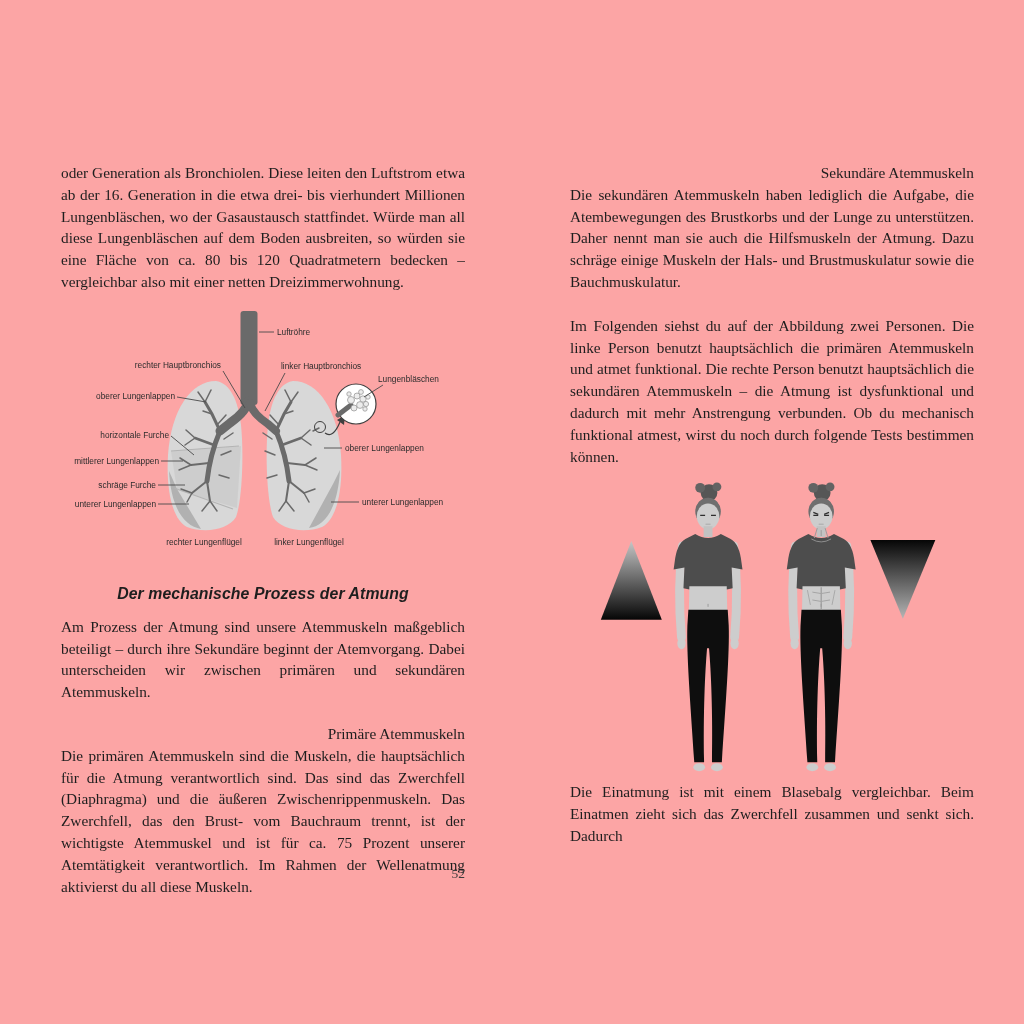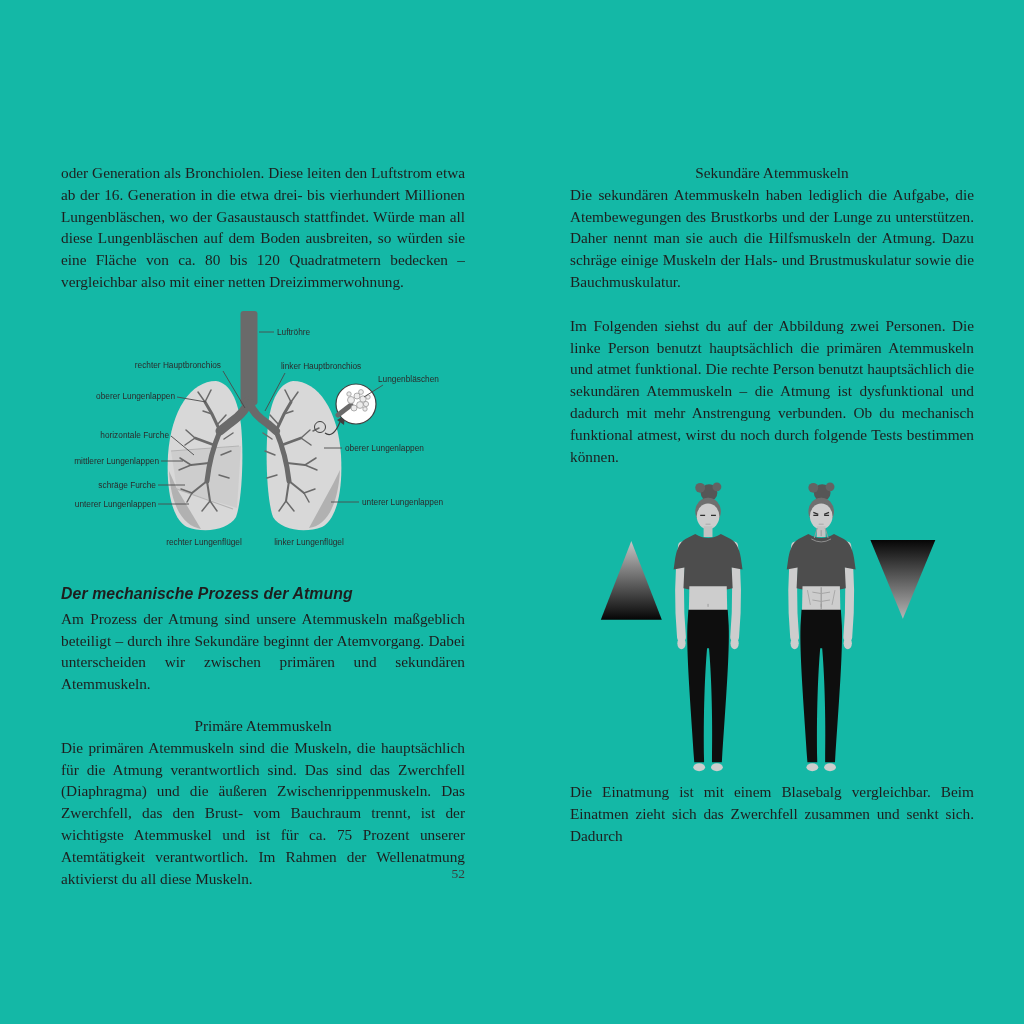--- a/index.html
+++ b/index.html
@@ -1,28 +1,28 @@
 <!DOCTYPE html>
 <html lang="de"><head>
 <meta charset="utf-8">
 <style>
   html,body{margin:0;padding:0;background:#ffffff;}
-  .sheet{position:relative;width:1024px;height:1024px;background:#14b8a6;overflow:hidden;
+  .sheet{position:relative;width:1024px;height:1024px;background:#fca5a5;overflow:hidden;
          font-family:"Liberation Serif", serif;color:#1e1e1e;}
   .page{position:absolute;top:162px;width:404px;}
   .page.left-col{left:61px;}
   .page.right-col{left:570px;}
   p.body{margin:0;font-size:15.3px;line-height:21.8px;text-align:justify;
          hyphens:auto;-webkit-hyphens:auto;}
-  p.subhead{margin:0;font-size:15.3px;line-height:21.8px;text-align:center;}
+  p.subhead{margin:0;font-size:15.3px;line-height:21.8px;text-align:right;}
   p.gap-above{margin-top:20px;}
   p.gap-above-lg{margin-top:22px;}
   h3.ital{margin:0;font-family:"Liberation Sans", sans-serif;font-style:italic;
           font-weight:600;font-size:15.8px;line-height:20px;letter-spacing:0.1px;}
-  h3.mech{margin-top:27px;margin-bottom:4px;}
+  h3.mech{margin-top:27px;margin-bottom:12px;text-align:center;}
   h3.breath{margin-top:29px;margin-bottom:4px;}
   svg.lung-diagram{display:block;margin:12px 0 0 0;}
   svg.persons-figure{display:block;margin:9px 0 0 0;}
   .pagenum{position:absolute;top:866px;width:404px;text-align:right;
            font-size:13.5px;color:#3c3c3c;}
   .pagenum.pn-left{left:61px;}
   .pagenum.pn-right{left:570px;}
   .dg-label{font-family:"Liberation Sans", sans-serif;font-size:8.3px;fill:#2b2b2b;}
   .dg-line{stroke:#4a4a4a;stroke-width:0.9;fill:none;}
   .tree{stroke:#6a6a6a;fill:none;stroke-linecap:round;}

